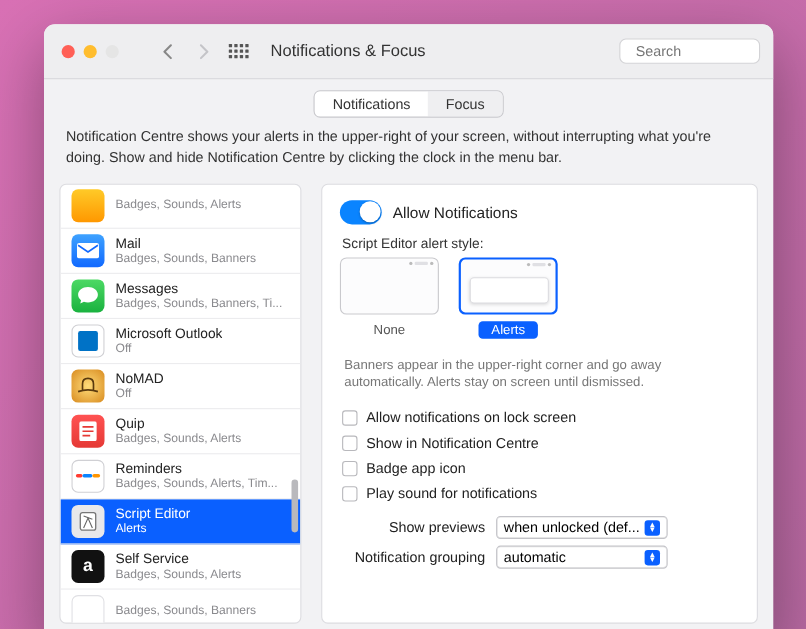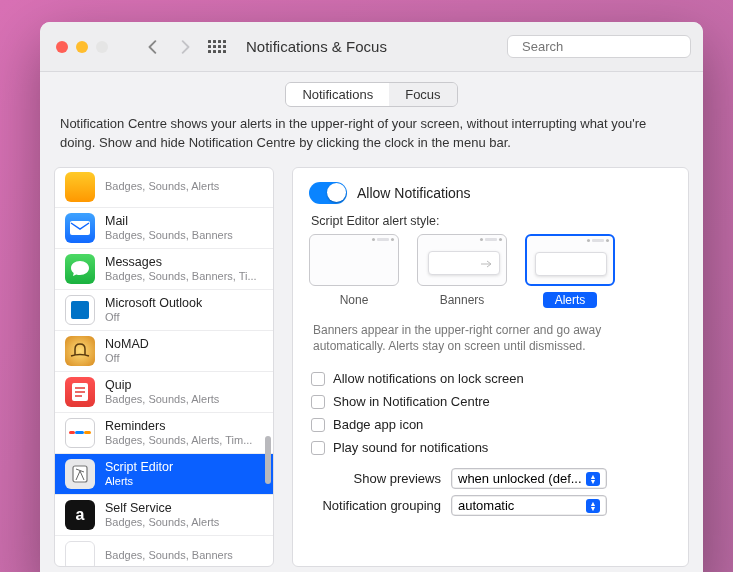--- a/index.html
+++ b/index.html
@@ -7,21 +7,21 @@
     .window { background: #f2f2f4; border-radius: 10px; box-shadow: 0 20px 60px rgba(0,0,0,.35); overflow: hidden; height: 560px; }
     .titlebar { display: flex; align-items: center; padding: 13px 12px 13px 16px; border-bottom: 1px solid #d9d9dd; background: #eeeef0; gap: 6px; position: relative; }
     .lights { display: flex; gap: 8px; }
     .light { width: 12px; height: 12px; border-radius: 50%; }
     .red { background: #ff5f56; } .yellow { background: #ffbd2e; } .green { background: #e5e5e5; }
     .navbtn { display: flex; align-items: center; justify-content: center; width: 26px; height: 22px; color: #888; cursor: pointer; }
     .navgap { width: 20px; }
     .grid-icon { display: grid; grid-template-columns: repeat(4, 3px); gap: 2px; }
     .grid-icon i { width: 3px; height: 3px; background: #555; border-radius: .5px; }
     .title { font-size: 15px; font-weight: 400; color: #333; margin-left: 10px; }
-    .search-wrap { margin-left: auto; background: #fff; border: 1px solid #d3d3d6; border-radius: 6px; padding: 3px 8px; display: flex; align-items: center; gap: 6px; width: 184px; }
+    .search-wrap { margin-left: auto; background: #fff; border: 1px solid #d3d3d6; border-radius: 6px; padding: 3px 8px; display: flex; align-items: center; gap: 6px; width: 128px; }
     .search-wrap svg { width: 12px; height: 12px; }
     .search-wrap input { border: none; outline: none; font-size: 13px; flex: 1; background: transparent; }
 
     .tabs { display: flex; justify-content: center; padding: 10px 0 8px; }
     .seg { display: flex; border-radius: 6px; overflow: hidden; border: .5px solid #c9c9cd; }
     .seg button { background: #efeff1; border: none; padding: 4px 16px; font-size: 13px; color: #333; cursor: pointer; }
     .seg button.active { background: #fff; box-shadow: 0 0 4px rgba(0,0,0,.1); }
 
     .desc { padding: 0 20px 10px 20px; font-size: 13px; color: #333; line-height: 1.45; }
 
@@ -253,33 +253,20 @@
           <div class="style-box">
               <div class="topbar">
                 <i></i>
                 <i class="sp"></i>
                 <i></i>
               </div>
             </div>
           <span class="style-caption">None</span>
         </div>
         <div class="style-opt">
-          <div class="style-box">
-              <div class="topbar">
-                <i></i>
-                <i class="sp"></i>
-                <i></i>
-              </div>
-              <div class="banner"><svg width="72" height="24">
-                  <path d="M52 12h10M58 9l4 3-4 3" stroke="#bbb" stroke-width="1" fill="none"></path>
-                </svg></div>
-            </div>
-          <span class="style-caption">Banners</span>
-        </div>
-        <div class="style-opt">
           <div class="style-box selected">
               <div class="topbar">
                 <i></i>
                 <i class="sp"></i>
                 <i></i>
               </div>
               <div class="banner"></div>
             </div>
           <span class="style-caption sel">Alerts</span>
         </div>

